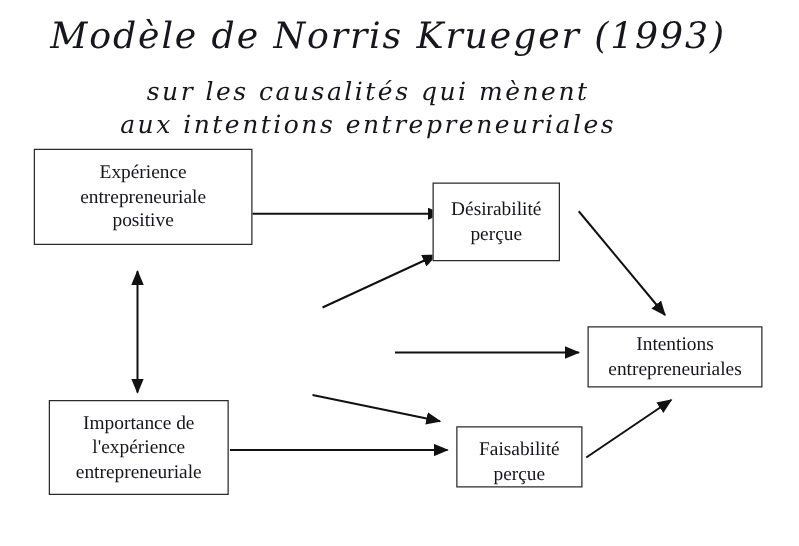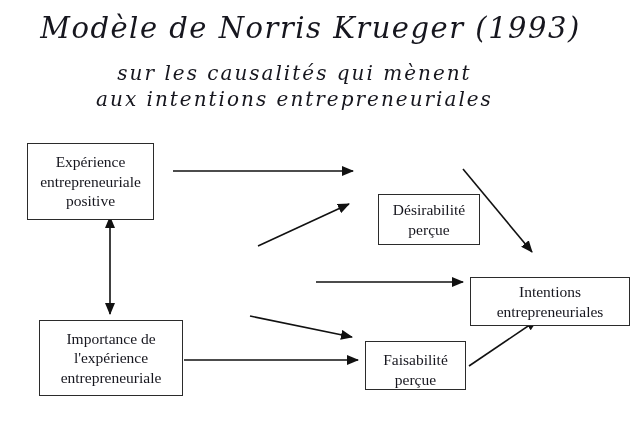--- a/index.html
+++ b/index.html
@@ -71,26 +71,26 @@
     justify-content: center;
     text-align: center;
   }
   .node-label {
     font-size: 15.5px;
     line-height: 19.5px;
     white-space: pre-line;
     color: var(--text);
   }
   
-  .node-experience   { left: 27px;  top: 143px; width: 127px; height: 77px; }
-  .node-desirabilite { left: 378px; top: 146px; width: 102px; height: 51px; margin-top: 48px; }
+  .node-experience   { left: 27px;  top: 119px; width: 175px; height: 77px; }
+  .node-desirabilite { left: 346px; top: 146px; width: 102px; height: 63px; }
   .node-propension   { left: 206px; top: 252px; width: 109px; height: 58px; }
   .node-importance   { left: 39px;  top: 320px; width: 144px; height: 76px; }
   .node-faisabilite  { left: 365px; top: 341px; width: 101px; height: 49px; align-items: flex-end; }
-  .node-intentions   { left: 470px; top: 261px; width: 160px; height: 49px; margin-top: 16px; }
+  .node-intentions   { left: 470px; top: 261px; width: 140px; height: 49px; }
 </style>
 </head>
 <body>
 
 <div class="canvas">
 
   <div class="title">Modèle de Norris Krueger (1993)</div>
   <div class="subtitle">sur les causalités qui mènent
 aux intentions entrepreneuriales</div>
 

